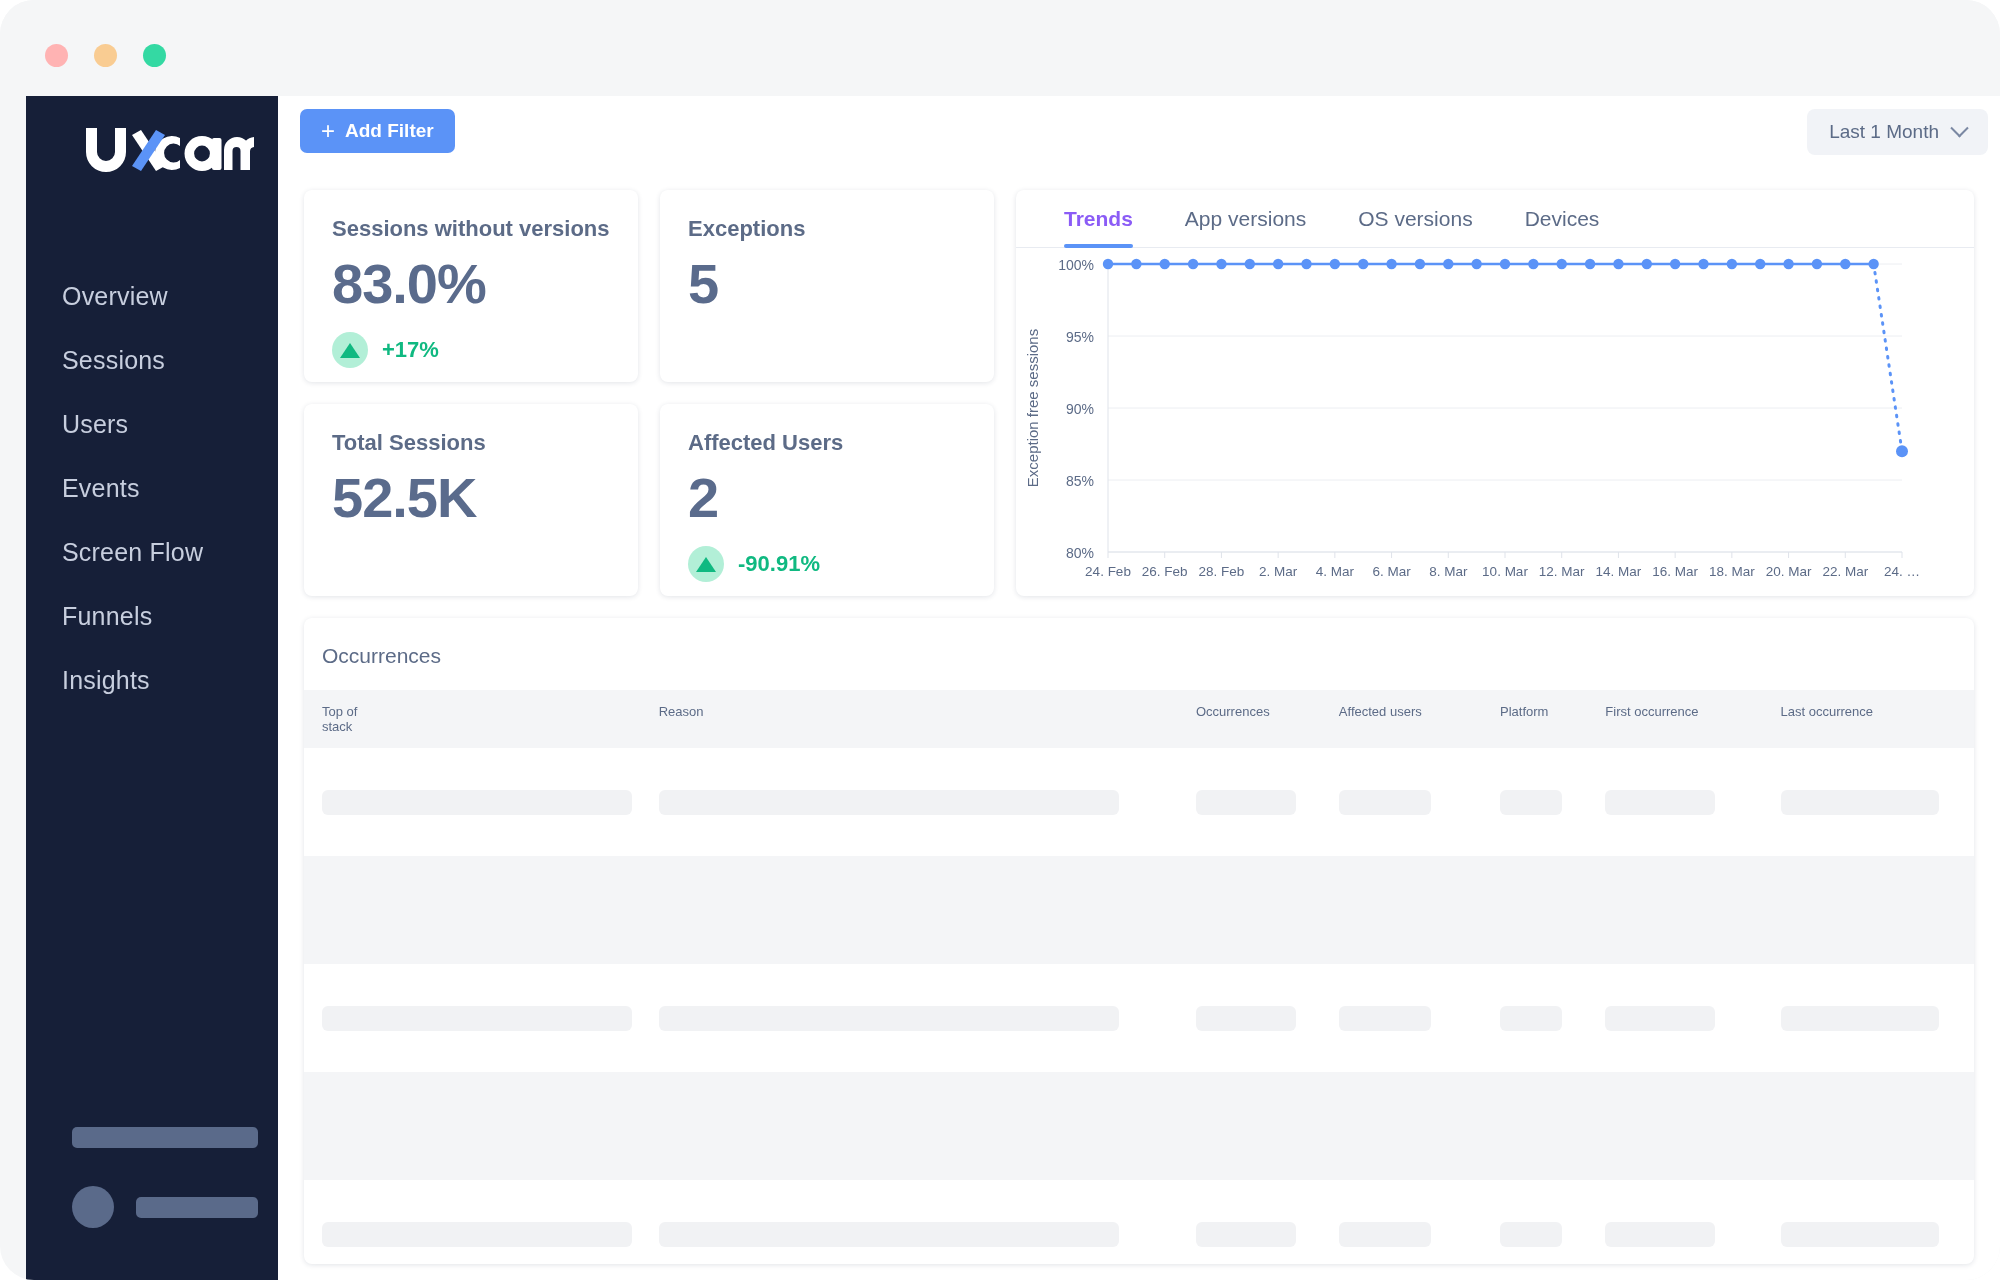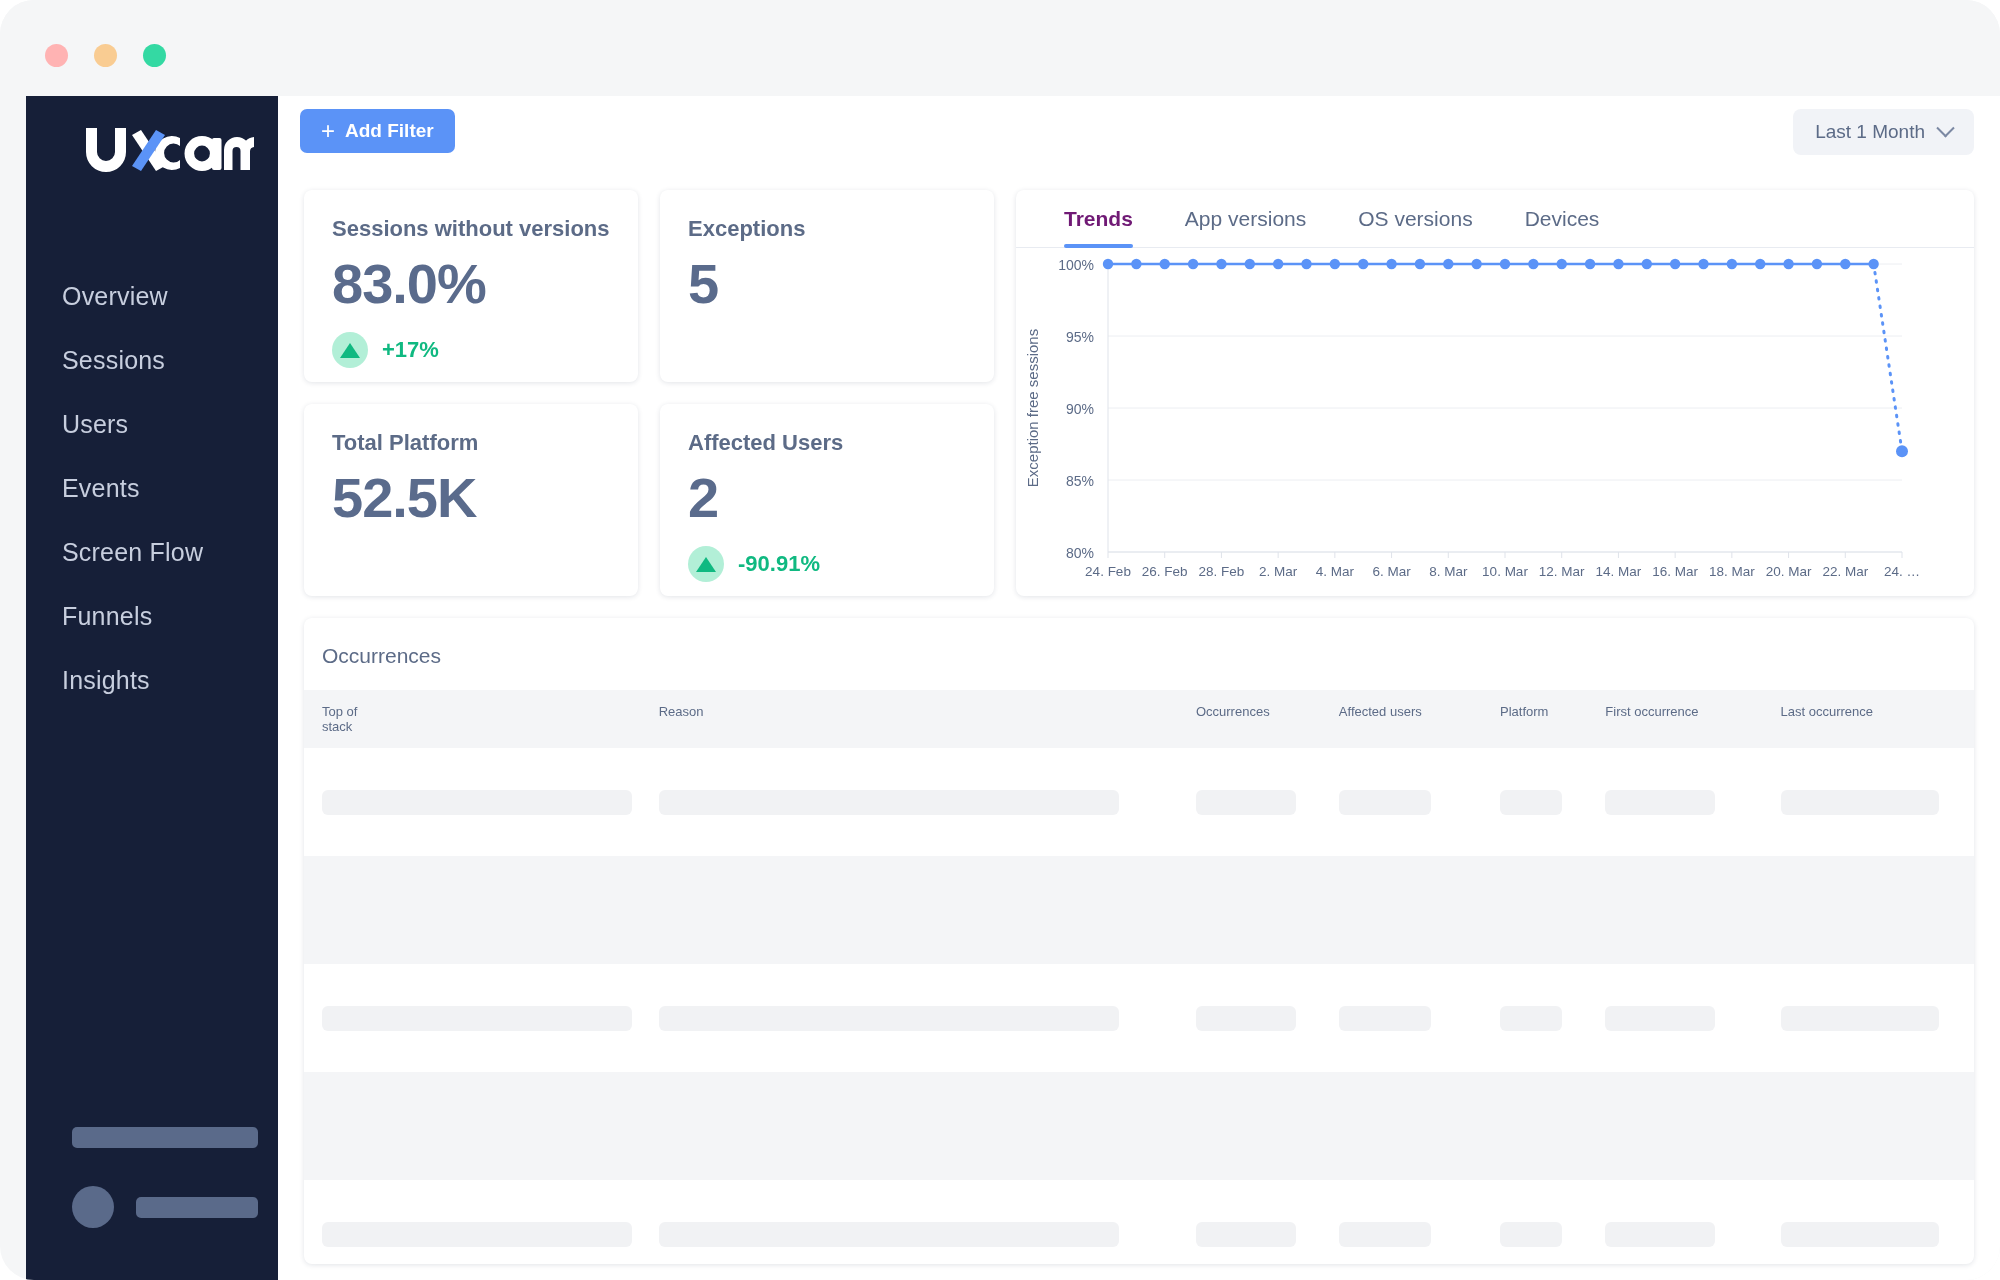--- a/index.html
+++ b/index.html
@@ -79,21 +79,21 @@
     height: 44px; padding: 0 21px;
     background: #5b93f7; color: #fff;
     border: none; border-radius: 7px;
     font-family: "Liberation Sans", sans-serif;
     font-size: 19px; font-weight: bold;
     display: flex; align-items: center; gap: 10px;
     cursor: pointer;
   }
   .add-filter .plus { font-size: 24px; font-weight: normal; line-height: 1; }
   .daterange {
-    position: absolute; right: 26px; top: 13px;
+    position: absolute; right: 12px; top: 13px;
     height: 46px; padding: 0 22px;
     background: #f1f3f7; border-radius: 8px;
     display: flex; align-items: center; gap: 14px;
     color: #5c6b87; font-size: 19px; cursor: pointer;
   }
   .chev {
     width: 13px; height: 13px;
     border-right: 2.4px solid #7b88a3;
     border-bottom: 2.4px solid #7b88a3;
     transform: rotate(45deg) translate(-3px,-3px);
@@ -149,21 +149,21 @@
     padding: 0 22px;
     border-bottom: 1px solid #e8ebf1;
     height: 58px;
   }
   .tab {
     padding: 0 26px; height: 58px;
     display: flex; align-items: center;
     color: #5c6b87; font-size: 21px;
     position: relative; cursor: pointer;
   }
-  .tab.active { color: #701a75; font-weight: bold; }
+  .tab.active { color: #8b5cf6; font-weight: bold; }
   .tab.active::after {
     content: ""; position: absolute;
     left: 26px; right: 26px; bottom: 0;
     height: 4px; background: #5b93f7; border-radius: 2px;
   }
   .chart-area { position: absolute; left: 0; top: 58px; right: 0; bottom: 0; }
   .chart-area svg { display: block; }
 
   
   .table-card {
@@ -294,21 +294,21 @@
           <div class="kpi-value">83.0%</div>
           <div class="kpi-delta">
             <span class="delta-badge">
               <span class="tri-up"></span>
             </span>
             <span class="delta-text">+17%</span>
           </div>
         </div>
 
         <div class="kpi-card">
-          <div class="kpi-label">Total Platform</div>
+          <div class="kpi-label">Total Sessions</div>
           <div class="kpi-value">52.5K</div>
         </div>
       </div>
 
       <div class="kpi-col">
         <div class="kpi-card">
           <div class="kpi-label">Exceptions</div>
           <div class="kpi-value">5</div>
         </div>
 

